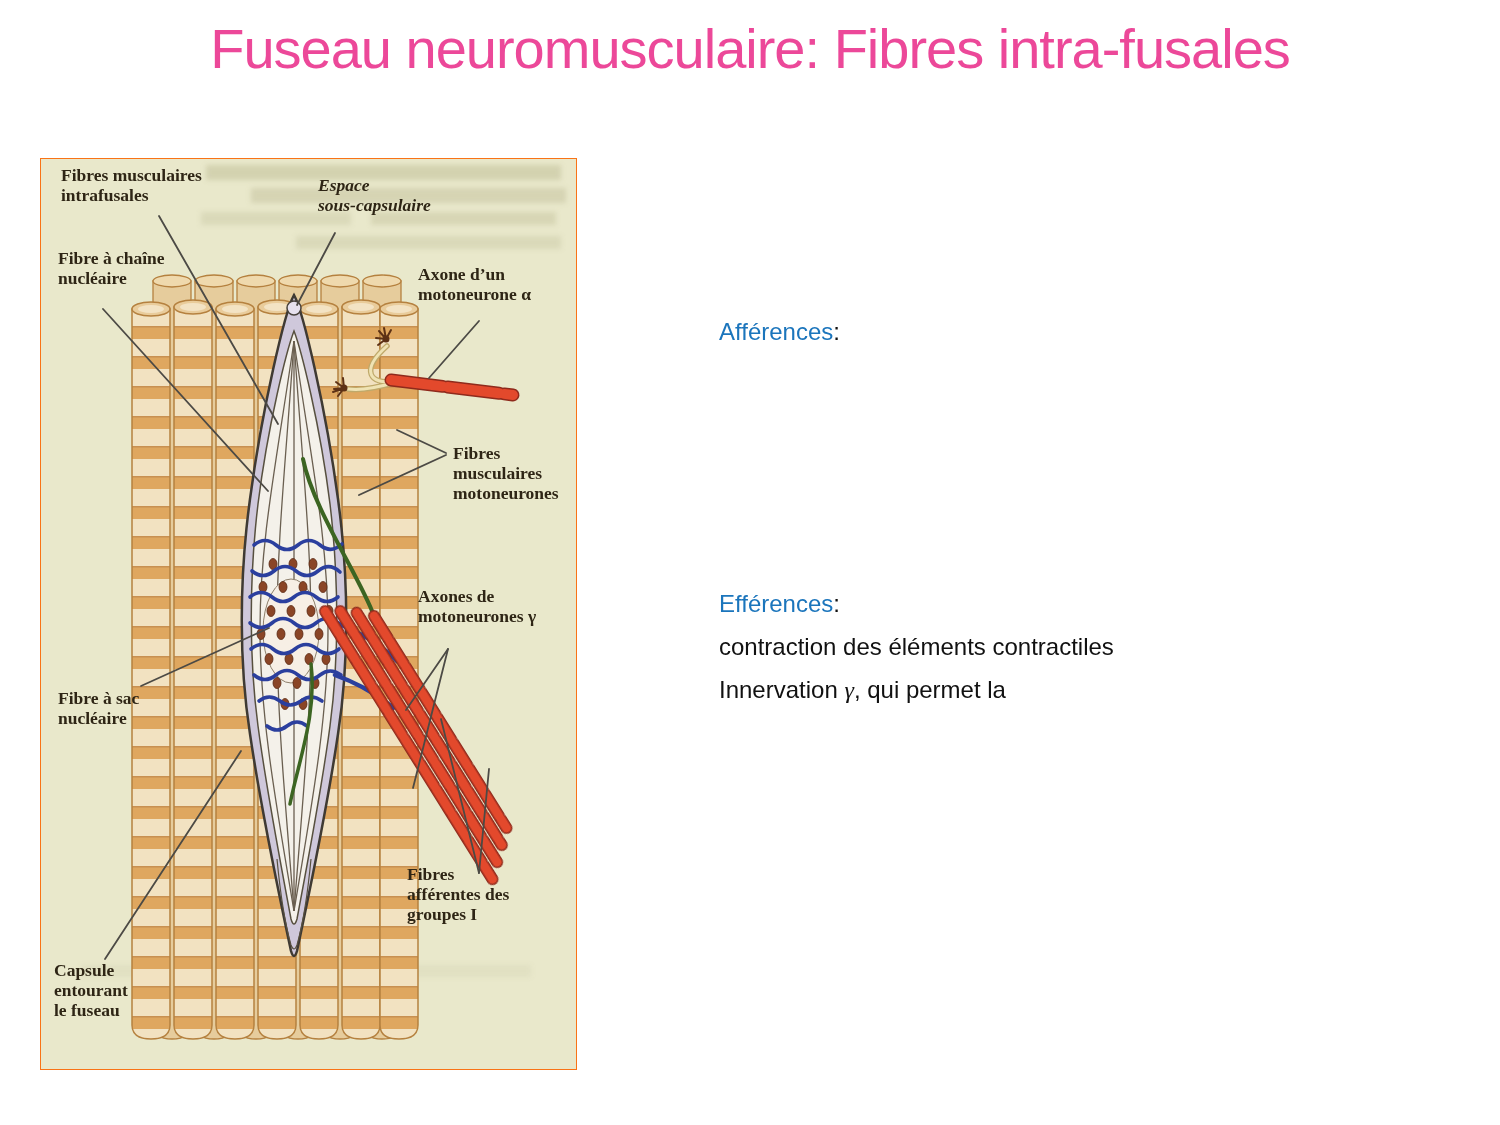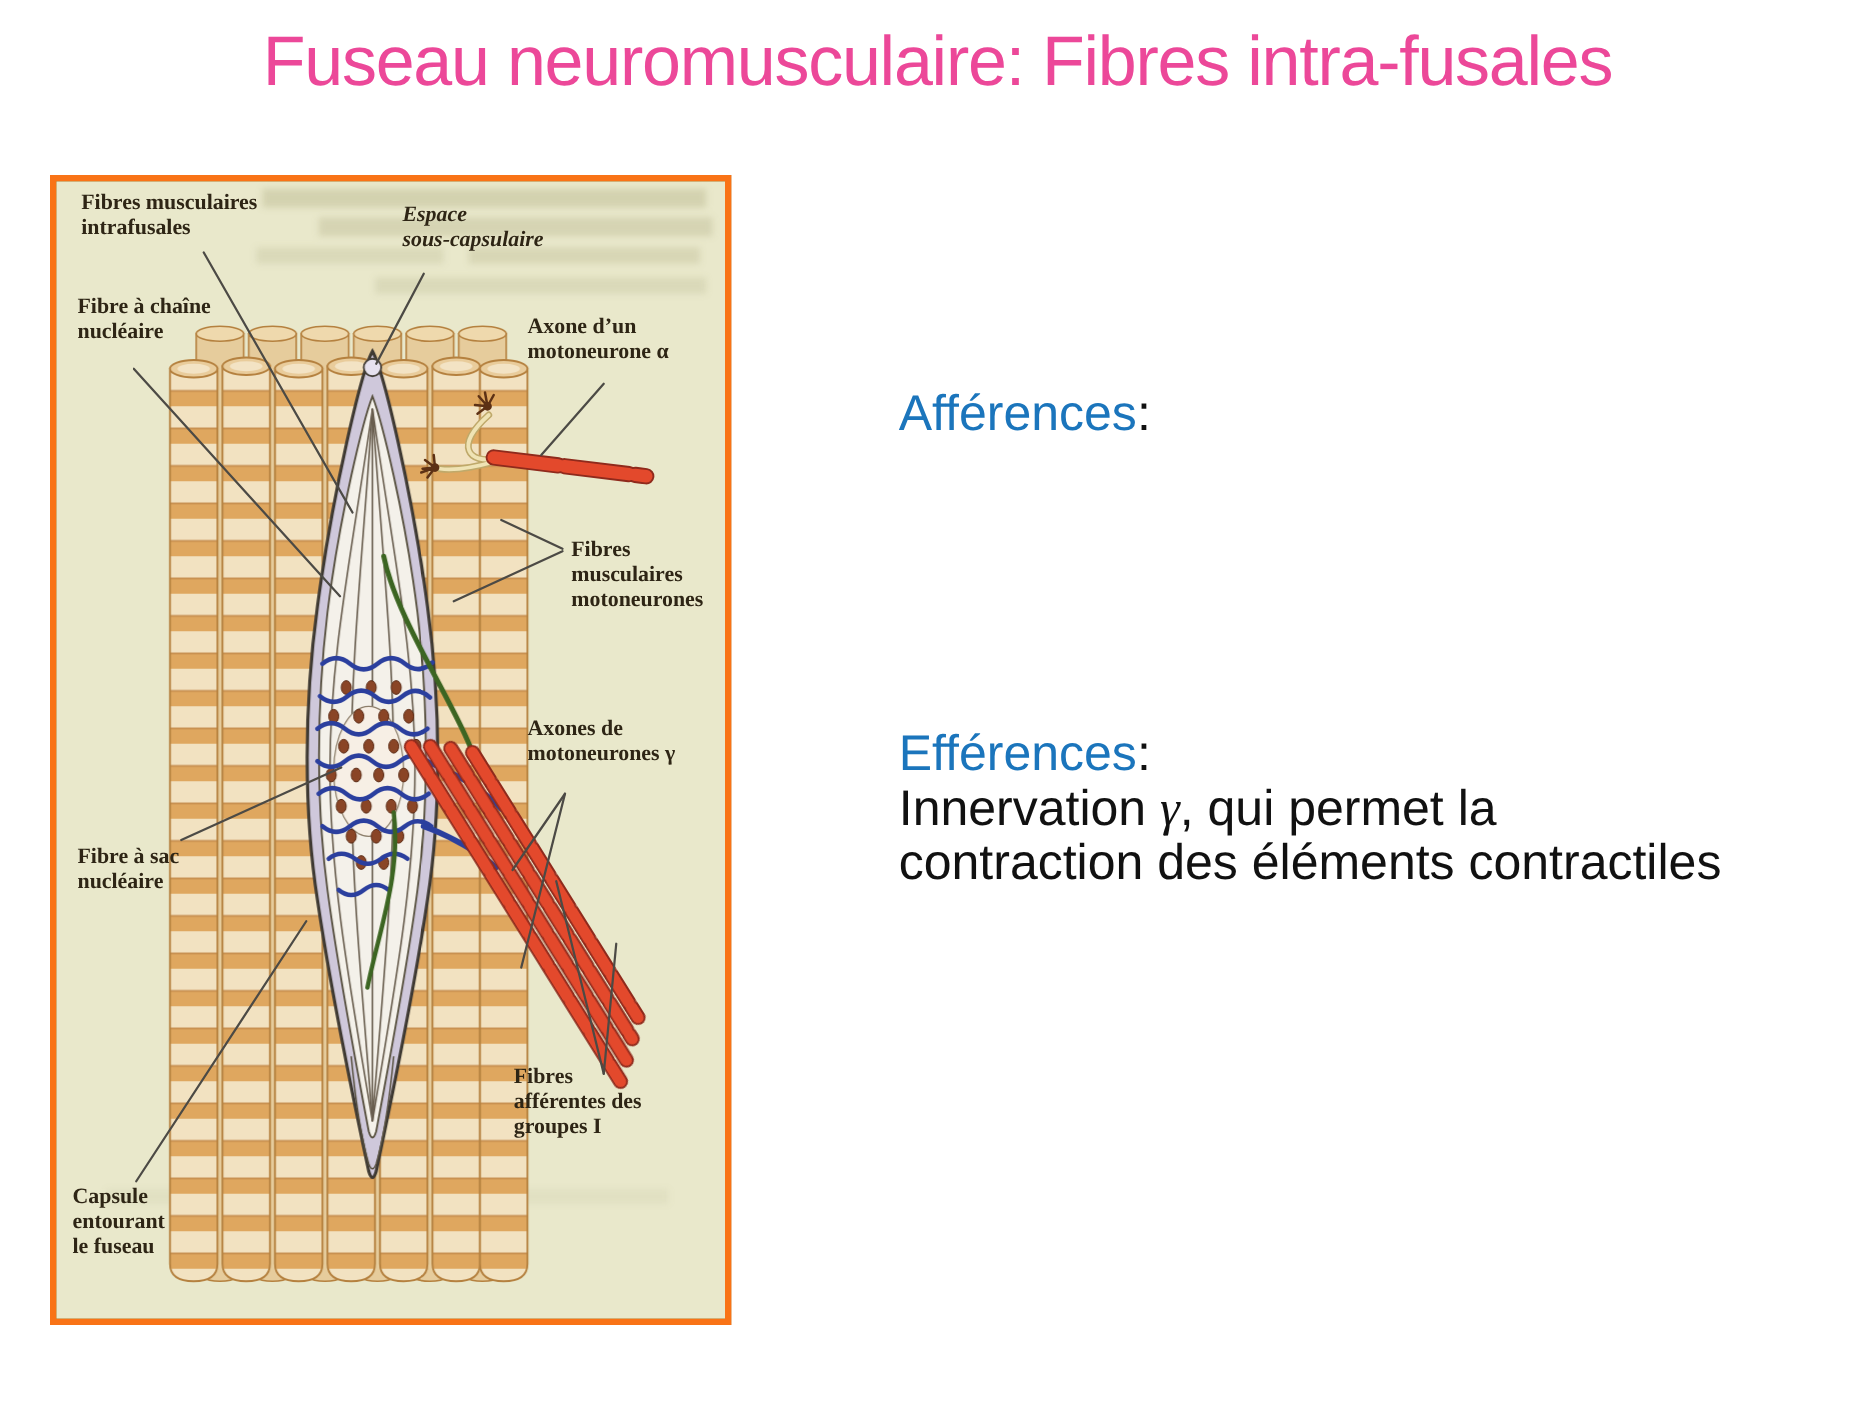--- a/index.html
+++ b/index.html
@@ -5,30 +5,30 @@
   html,body{margin:0;padding:0;}
   body{
     width:1500px;height:1125px;position:relative;background:#ffffff;
     font-family:"Liberation Sans",sans-serif;overflow:hidden;
   }
   .slide-title{
     position:absolute;top:16px;left:0;width:100%;text-align:center;
     font-size:56px;letter-spacing:-1px;color:#ec4899;font-weight:400;
   }
   .figure{
-    position:absolute;left:40px;top:140px;width:535px;height:910px;
-    background:#a16207;border:5px solid #f97316;
+    position:absolute;left:40px;top:158px;width:535px;height:910px;
+    background:#15803d;border:1px solid #f97316;
   }
   .figure svg{position:absolute;left:0;top:0;}
   .fig-label{
     position:absolute;font-family:"Liberation Serif",serif;font-weight:700;
     font-size:17.5px;line-height:1.13;color:#2e2515;white-space:nowrap;
   }
   .para{
-    position:absolute;left:719px;width:700px;font-size:40px;line-height:43px;color:#111;
+    position:absolute;left:719px;width:700px;font-size:24px;line-height:43px;color:#111;
   }
   .para .head{color:#1b75bc;}
   .para .colon{color:#111;}
   .greek{font-family:"Liberation Serif",serif;font-style:italic;}
 </style>
 </head>
 <body>
 
 <div class="slide-title">Fuseau neuromusculaire: Fibres intra-fusales</div>
 
@@ -275,17 +275,17 @@
 <div class="para" style="top:310px;">
   <div>
     <span class="head">Afférences</span><span class="colon">:</span>
   </div>
 </div>
 
 <div class="para" style="top:582px;">
   <div>
     <span class="head">Efférences</span><span class="colon">:</span>
   </div>
+  <div>contraction des éléments contractiles</div>
   <div>
     <span>Innervation </span><span class="greek">γ</span><span>, qui permet la</span>
   </div>
-  <div>contraction des éléments contractiles</div>
 </div>
 
 </body></html>

